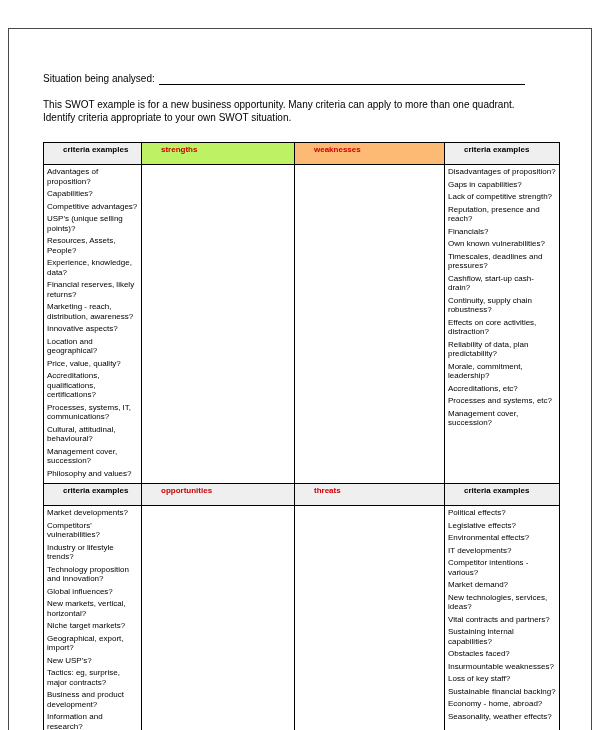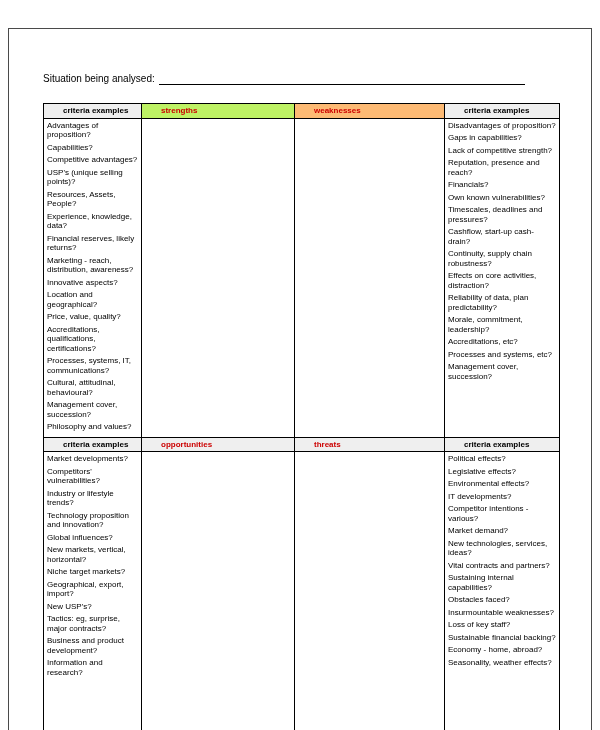--- a/index.html
+++ b/index.html
@@ -57,39 +57,43 @@
     border: 1px solid #000;
     vertical-align: top;
     text-align: left;
     padding: 2px 3px;
     font-size: 8px;
     line-height: 9.5px;
   }
   table.swot th {
     background: #efefef;
     font-weight: bold;
-    height: 14px;
+    height: 22px;
     padding-left: 19px;
   }
   td.row-a { height: 272px; }
   td.row-b { height: 330px; }
   .red-head { color: #cc0000; }
   .cell-item { margin-bottom: 3px; }
 </style>
 </head>
 <body>
 
 <div class="page-frame">
 
 
   <div class="situation-row">
     <span>Situation being analysed:</span>
     <span class="blank-line"></span>
   </div>
 
+  <p class="intro">
+    <span>This SWOT example is for a new business opportunity. Many criteria can apply to more than one quadrant.</span><br>
+    <span>Identify criteria appropriate to your own SWOT situation.</span>
+  </p>
 
   <table class="swot">
     <colgroup>
       <col style="width:98px">
       <col style="width:153px">
       <col style="width:150px">
       <col style="width:115px">
     </colgroup>
 
     <tbody>

